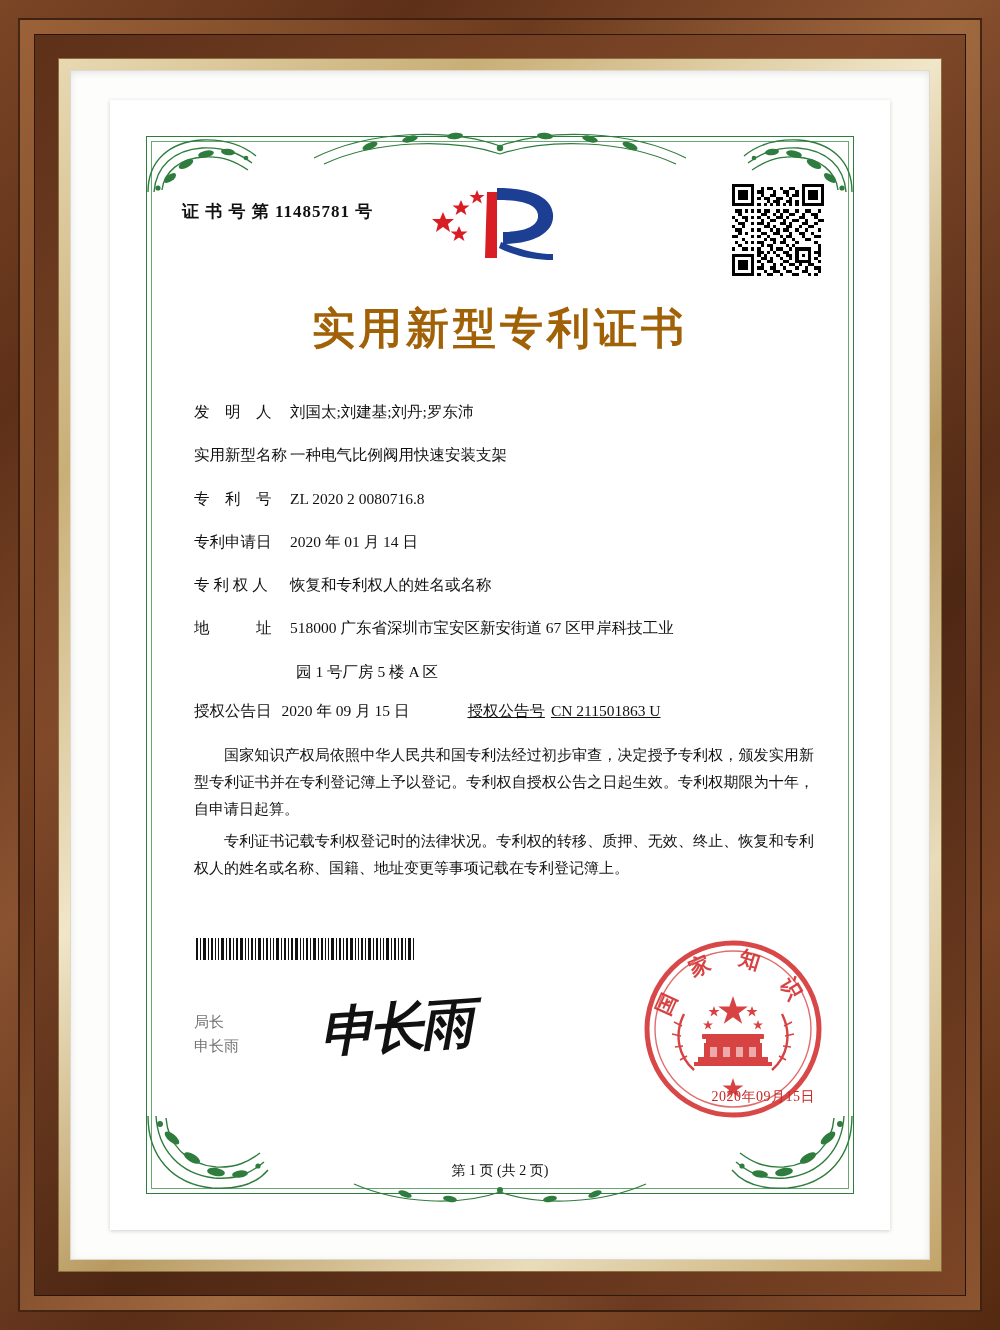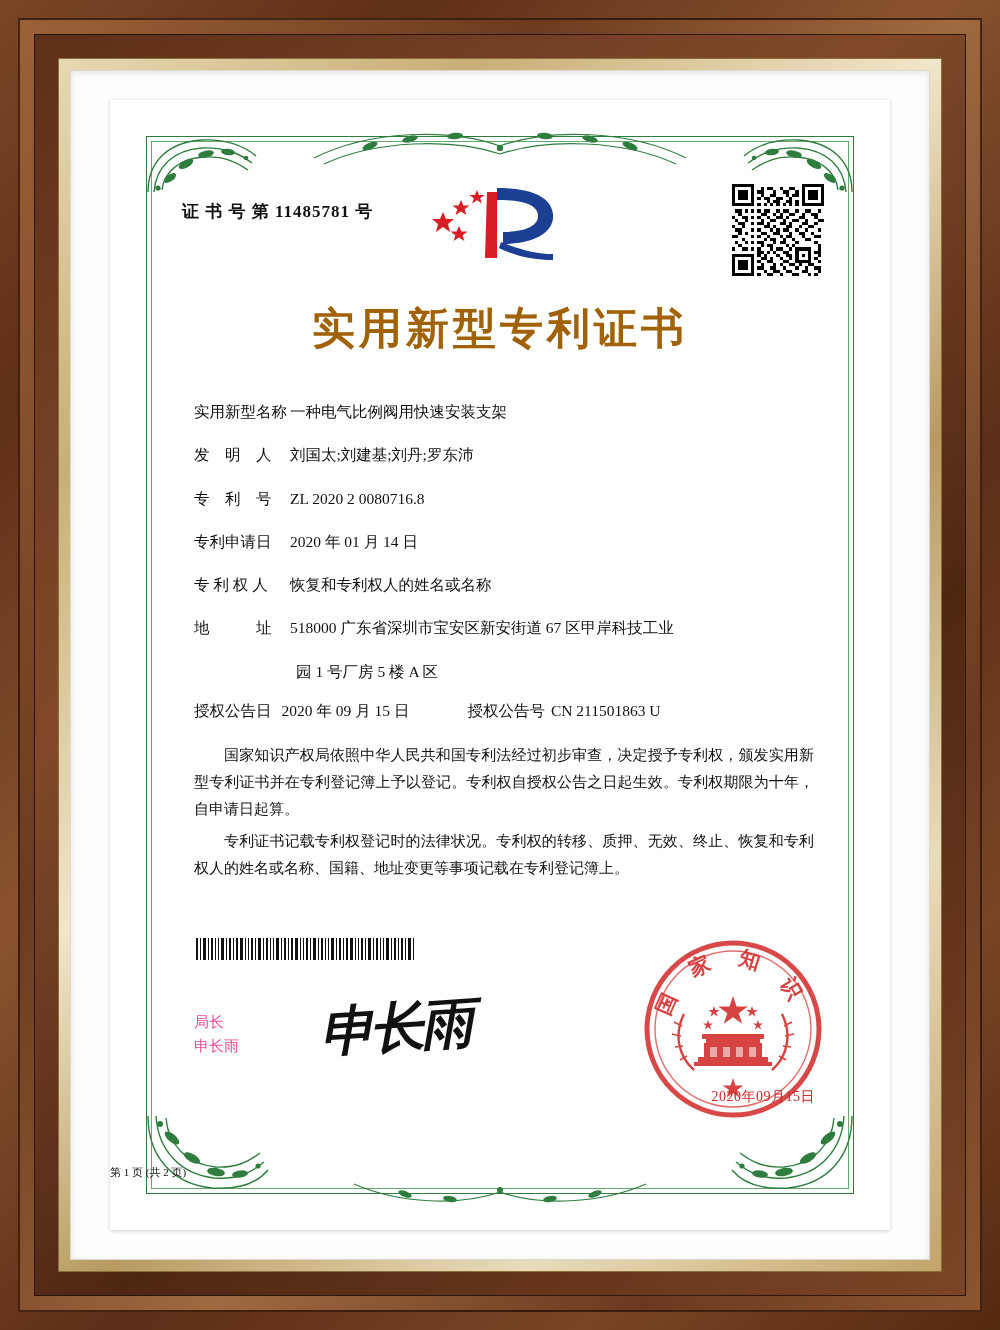--- a/index.html
+++ b/index.html
@@ -82,57 +82,57 @@
   .fields{
     position:absolute;left:84px;top:300px;width:620px;
     font-size:15.5px;color:#111;line-height:1.5;
   }
   .row{display:flex;margin-bottom:20px;align-items:flex-start;}
   .lbl{width:96px;flex:0 0 96px;white-space:nowrap;letter-spacing:0px;}
   .val{flex:1;}
   .val2{margin-left:6px;}
   .row-inline{display:flex;margin-bottom:18px;}
   .row-inline .seg{display:flex;}
-  .row-inline .seg2{margin-left:58px;}
+  .row-inline .seg2{margin-left:58px;text-decoration:underline;}
   .addr-2{margin-left:102px;margin-top:4px;}
   
   .para{
     position:absolute;left:84px;width:620px;
     font-size:15px;line-height:27px;color:#111;text-align:justify;
     font-family:"DejaVu Serif",serif;
   }
   .para p{margin:0 0 4px 0;text-indent:2em;}
   
   .barcode{
     position:absolute;left:84px;top:838px;width:222px;height:22px;
   }
   
   .sig-label{
-    position:absolute;left:84px;top:910px;font-size:15px;color:#ec4899;line-height:24px;
+    position:absolute;left:84px;top:910px;font-size:15px;color:#737373;line-height:24px;
   }
   .sig-script{
     position:absolute;left:210px;top:892px;
     font-size:54px;color:#111;
     font-family:"DejaVu Serif",serif;font-style:italic;font-weight:bold;
     transform:rotate(-4deg);
     letter-spacing:-4px;
     white-space:nowrap;
   }
   
   .seal{
     position:absolute;right:66px;top:838px;width:182px;height:182px;
   }
   .seal-date{
     position:absolute;right:75px;top:988px;
     font-size:14px;color:#c62828;letter-spacing:0.5px;
     font-family:"Liberation Serif",serif;
   }
   .pagefoot{
-    position:absolute;left:0;right:0;bottom:50px;
-    font-size:11px;color:#111;
+    position:absolute;left:0;right:0;bottom:50px;text-align:center;
+    font-size:14px;color:#111;
   }
 </style>
 </head>
 <body>
 
 <div class="frame-outer">
   <div class="frame-bevel-1"></div>
   <div class="frame-bevel-2"></div>
   <div class="frame-gold"></div>
   <div class="mat"></div>
@@ -464,27 +464,27 @@
             <rect x="26" y="28" width="1" height="1"></rect>
         </g>
       </svg>
     </div>
 
     <div class="title">实用新型专利证书</div>
 
     <div class="fields">
 
       <div class="row">
+        <div class="lbl">发　明　人</div>
+        <div class="val">刘国太;刘建基;刘丹;罗东沛</div>
+      </div>
+
+      <div class="row">
         <div class="lbl">实用新型名称</div>
         <div class="val">一种电气比例阀用快速安装支架</div>
-      </div>
-
-      <div class="row">
-        <div class="lbl">发　明　人</div>
-        <div class="val">刘国太;刘建基;刘丹;罗东沛</div>
       </div>
 
       <div class="row">
         <div class="lbl">专　利　号</div>
         <div class="val">ZL 2020 2 0080716.8</div>
       </div>
 
       <div class="row">
         <div class="lbl">专利申请日</div>
         <div class="val">2020 年 01 月 14 日</div>

